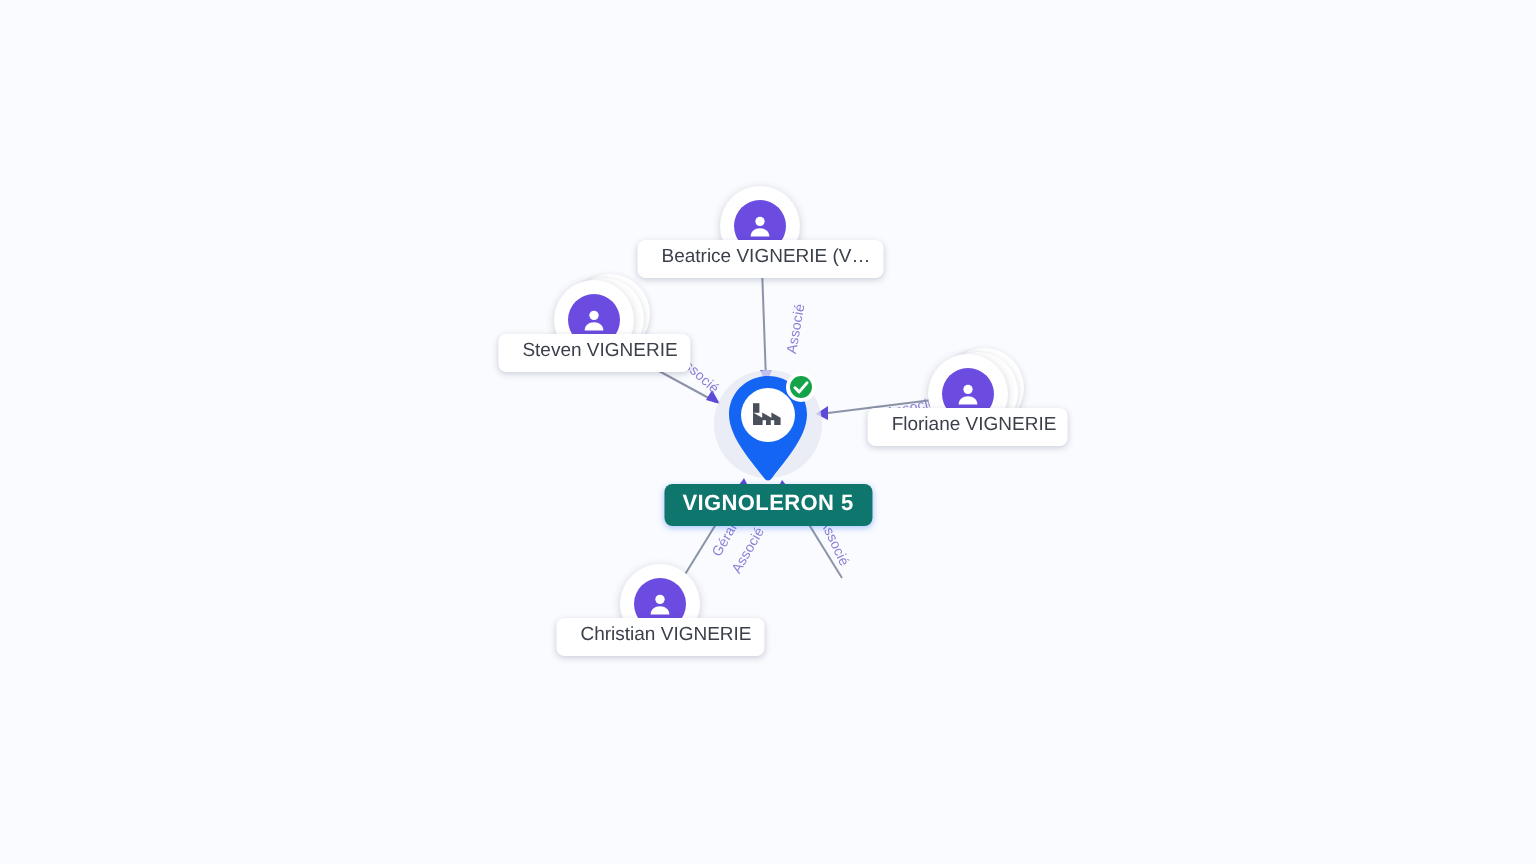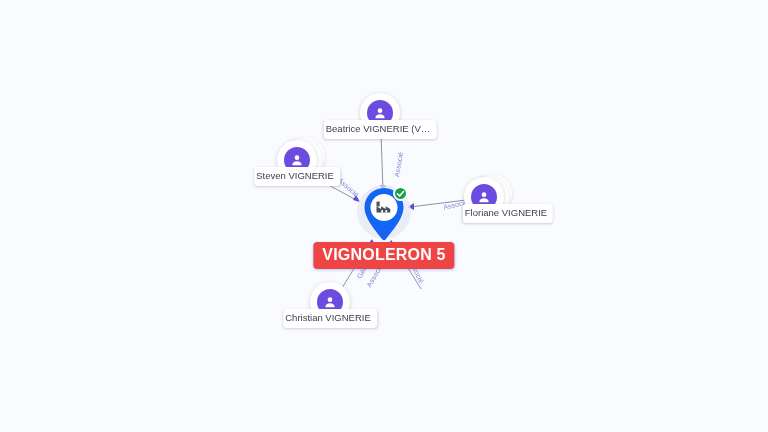--- a/index.html
+++ b/index.html
@@ -34,21 +34,21 @@
   }
   .avatar svg{display:block;}
 
   .node-label{
     position:absolute;left:50%;transform:translateX(-50%);
     white-space:nowrap;
     background:#ffffff;
     color:#3b3f4a;
     font-size:9.5px;
     line-height:1;
-    padding:4px 6px 5px 2px;
+    padding:4px 6px 5px 12px;
     border-radius:4px;
     box-shadow:0 1px 3px rgba(40,50,90,.22);
   }
 
   
   .company{position:absolute;transform:translate(-50%,-50%);}
   .halo{
     position:absolute;left:50%;top:26px;transform:translate(-50%,-50%);
     width:54px;height:54px;border-radius:50%;
     background:rgba(228,232,242,.75);
@@ -58,22 +58,22 @@
   .verified{
     position:absolute;right:-1px;top:0px;
     width:15px;height:15px;border-radius:50%;
     background:#15a34a;border:2px solid #ffffff;
     display:flex;align-items:center;justify-content:center;
     box-sizing:border-box;
   }
   .company-label{
     position:absolute;left:50%;transform:translateX(-50%);
     white-space:nowrap;
-    background:#ef4444;color:#ffffff;
-    font-size:16px;font-weight:bold;
+    background:#0f766e;color:#ffffff;
+    font-size:11px;font-weight:bold;
     letter-spacing:.2px;
     padding:4px 9px 5px 9px;border-radius:4px;
     box-shadow:0 1px 3px rgba(21,101,245,.35);
   }
 
   .edge-label{
     position:absolute;
     color:#8a7fd6;
     font-size:7px;
     white-space:nowrap;
@@ -156,21 +156,21 @@
       <div class="stack s2"></div>
       <div class="card">
         <div class="avatar">
           <svg width="14" height="14" viewBox="0 0 24 24" fill="#ffffff">
             <circle cx="12" cy="8" r="4"></circle>
             <path d="M4 21c0-4.4 3.6-7 8-7s8 2.6 8 7z"></path>
           </svg>
         </div>
       </div>
     </div>
-    <div class="node-label" style="top:27px;margin-left:24px;">Floriane VIGNERIE</div>
+    <div class="node-label" style="top:27px;">Floriane VIGNERIE</div>
   </div>
 
   <div class="node" style="left:330px;top:302px;">
     <div class="avatar-wrap">
       <div class="card">
         <div class="avatar">
           <svg width="14" height="14" viewBox="0 0 24 24" fill="#ffffff">
             <circle cx="12" cy="8" r="4"></circle>
             <path d="M4 21c0-4.4 3.6-7 8-7s8 2.6 8 7z"></path>
           </svg>

